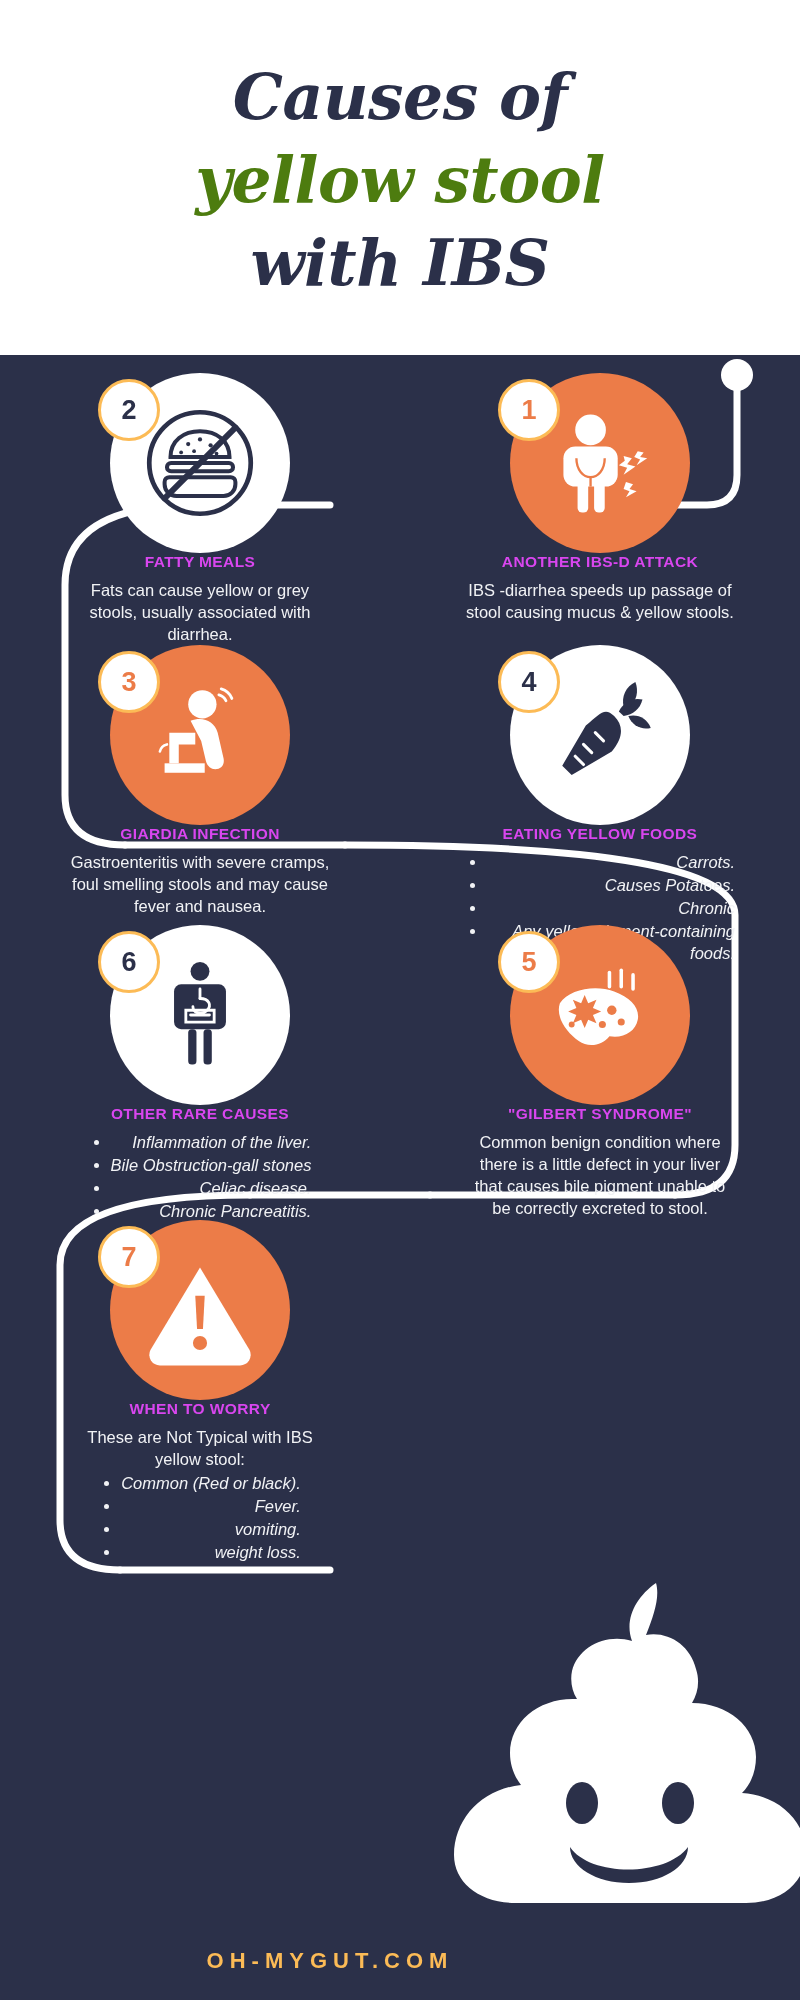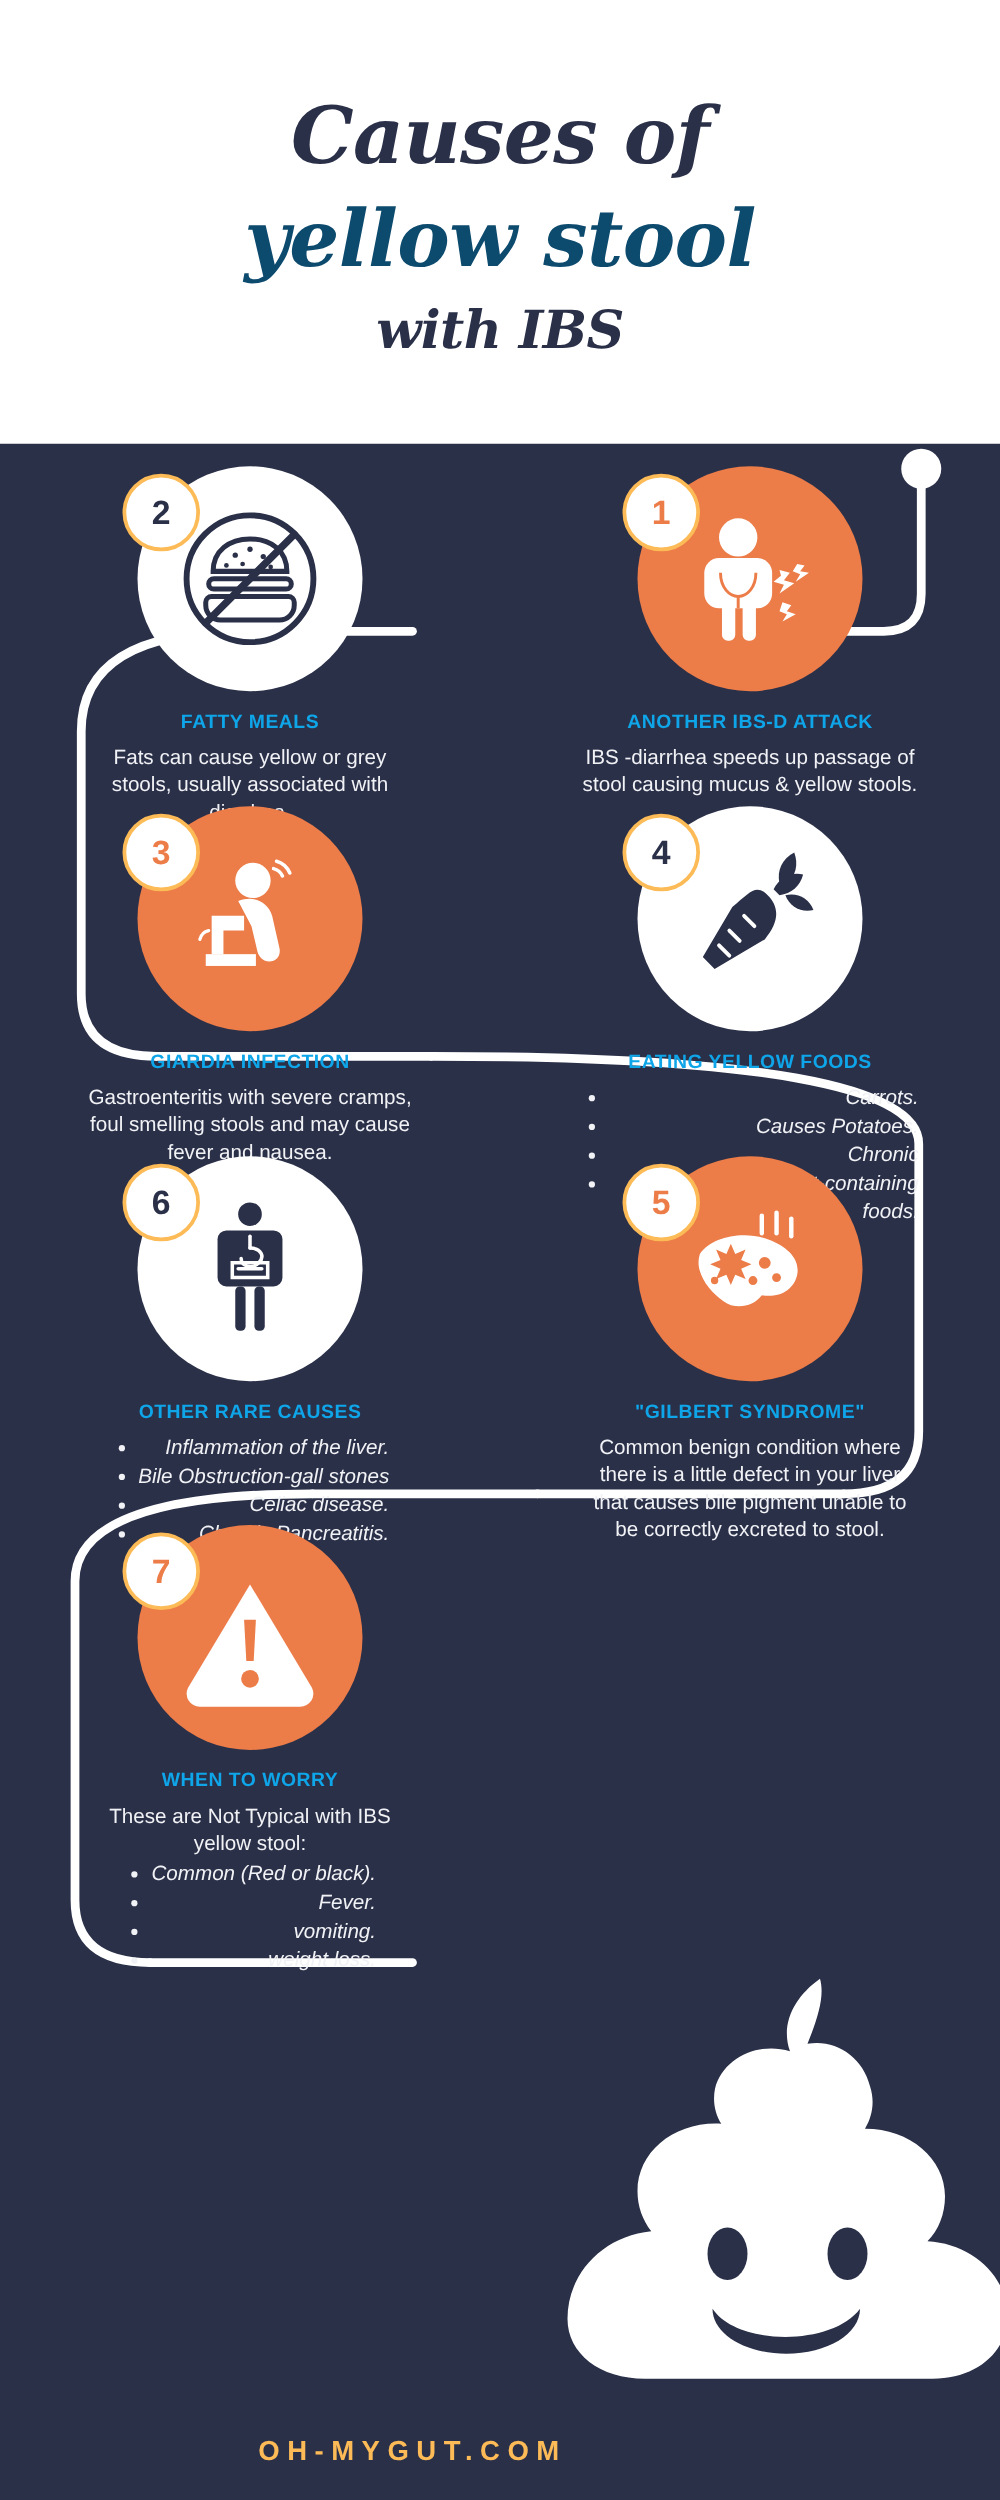--- a/index.html
+++ b/index.html
@@ -18,22 +18,22 @@
     display:flex;flex-direction:column;align-items:center;justify-content:center;
   }
   .title-line{
     font-family:"DejaVu Serif",serif;
     font-style:italic;font-weight:bold;
     letter-spacing:-0.5px;
     line-height:1.0;
     text-align:center;
   }
   .t1{font-size:63px;color:#2b3049;margin-top:6px;}
-  .t2{font-size:63px;color:#0c4a6e;margin-top:20px;}
-  .t3{font-size:42px;color:#2b3049;margin-top:20px;}
+  .t2{font-size:63px;color:#4d7c0f;margin-top:20px;}
+  .t3{font-size:63px;color:#2b3049;margin-top:20px;}
 
   
   .board{
     position:absolute;left:0;top:355px;width:800px;height:1645px;
     background:#2b3049;
     overflow:hidden;
   }
   .wire-layer{position:absolute;left:0;top:0;width:800px;height:1645px;}
 
   
@@ -57,22 +57,21 @@
     position:absolute;left:-12px;top:6px;width:56px;height:56px;border-radius:50%;
     background:#ffffff;border:3px solid #fcbb56;
     display:flex;align-items:center;justify-content:center;
     font-size:27px;font-weight:bold;z-index:5;
     font-family:"Liberation Sans",sans-serif;
   }
   .badge.dark{color:#2b3049;}
   .badge.orange{color:#ec7c48;}
 
   .heading{
-    margin-top:16px;
-    color:#0ea5e9;
+    color:#d946ef;
     font-size:15.5px;font-weight:bold;letter-spacing:0.4px;
     text-align:center;text-transform:uppercase;
   }
   .desc{
     margin-top:9px;
     color:#f1f2f5;font-size:16.5px;line-height:1.33;
     text-align:center;
   }
   ul.desc{
     margin:9px 0 0 0;padding-left:22px;text-align:right;

